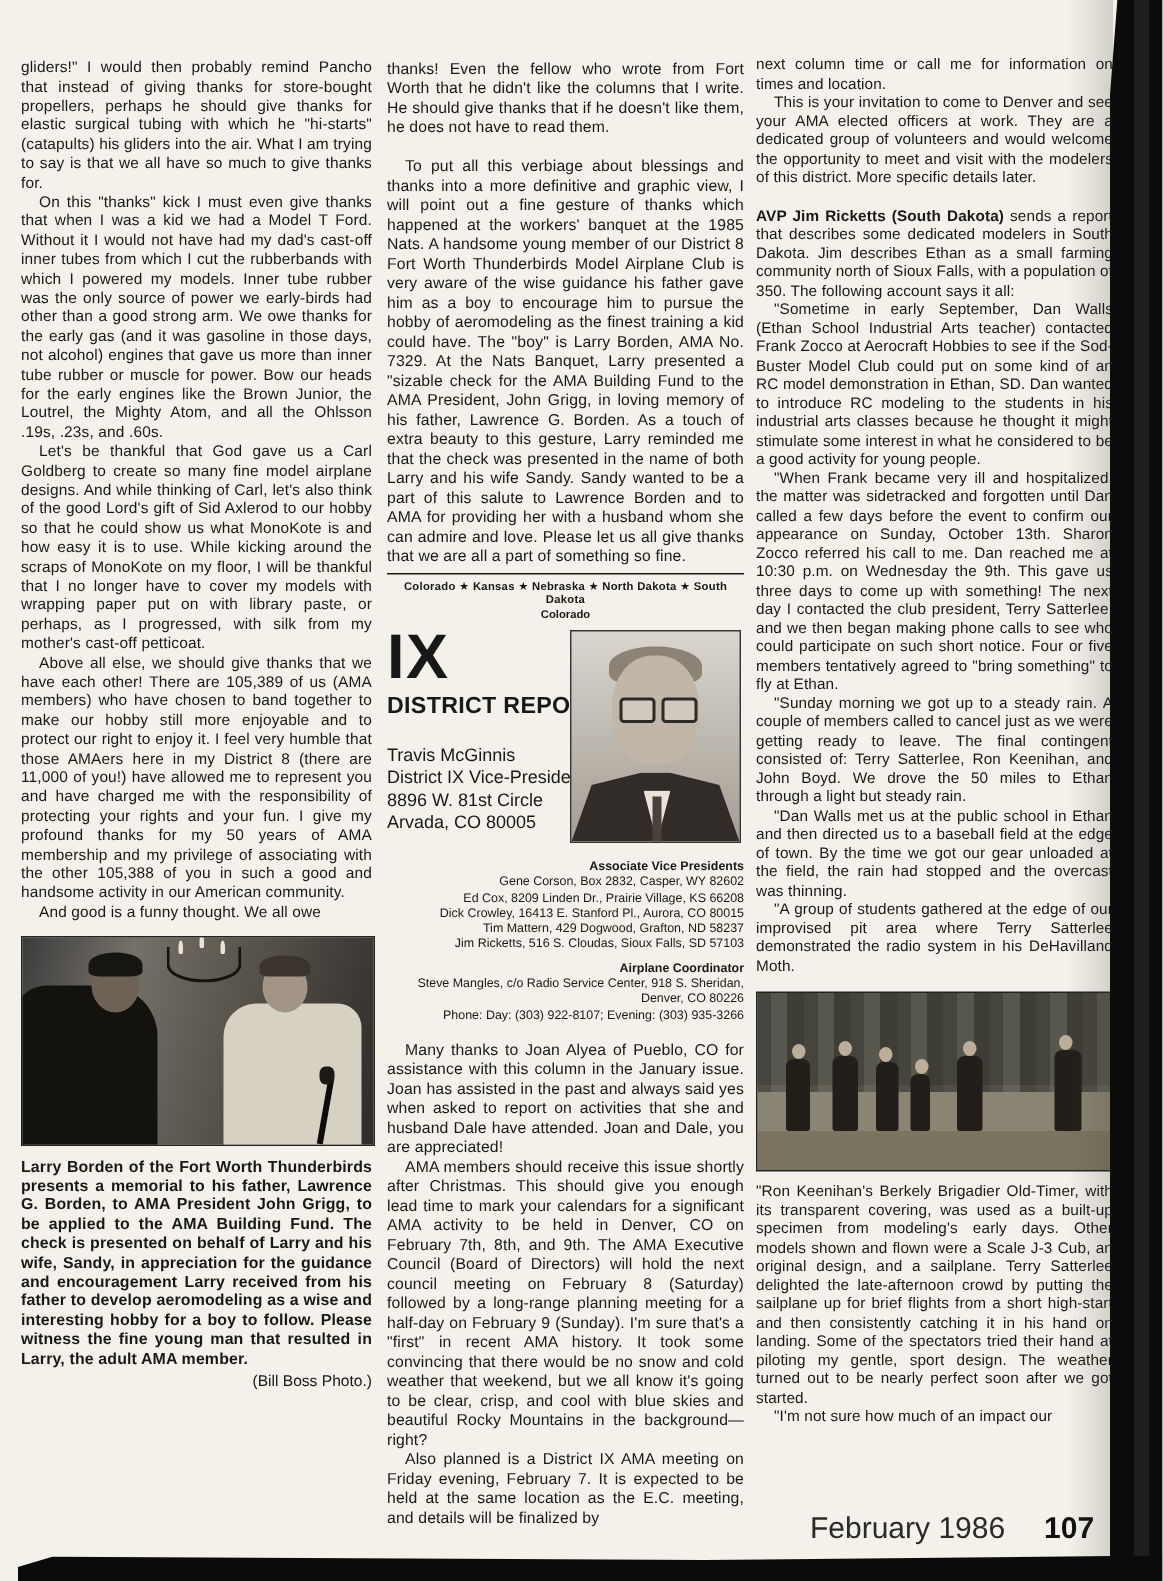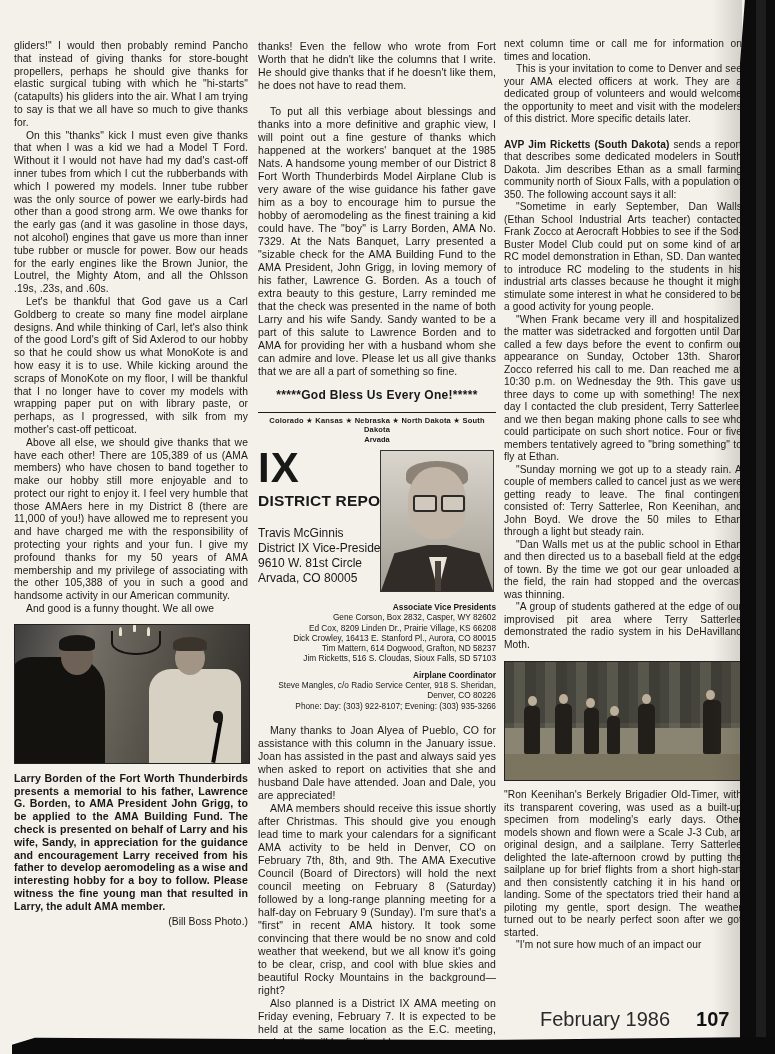--- a/index.html
+++ b/index.html
@@ -135,54 +135,53 @@
       <div class="mic-head"></div>
     </div>
 
     <p class="caption">Larry Borden of the Fort Worth Thunderbirds presents a memorial to his father, Lawrence G. Borden, to AMA President John Grigg, to be applied to the AMA Building Fund. The check is presented on behalf of Larry and his wife, Sandy, in appreciation for the guidance and encouragement Larry received from his father to develop aeromodeling as a wise and interesting hobby for a boy to follow. Please witness the fine young man that resulted in Larry, the adult AMA member.</p>
     <p class="credit">(Bill Boss Photo.)</p>
   </div>
 
   <div class="col col-mid">
     <p class="para flush">thanks! Even the fellow who wrote from Fort Worth that he didn't like the columns that I write. He should give thanks that if he doesn't like them, he does not have to read them.</p>
     <p class="para gap">To put all this verbiage about blessings and thanks into a more definitive and graphic view, I will point out a fine gesture of thanks which happened at the workers' banquet at the 1985 Nats. A handsome young member of our District 8 Fort Worth Thunderbirds Model Airplane Club is very aware of the wise guidance his father gave him as a boy to encourage him to pursue the hobby of aeromodeling as the finest training a kid could have. The "boy" is Larry Borden, AMA No. 7329. At the Nats Banquet, Larry presented a "sizable check for the AMA Building Fund to the AMA President, John Grigg, in loving memory of his father, Lawrence G. Borden. As a touch of extra beauty to this gesture, Larry reminded me that the check was presented in the name of both Larry and his wife Sandy. Sandy wanted to be a part of this salute to Lawrence Borden and to AMA for providing her with a husband whom she can admire and love. Please let us all give thanks that we are all a part of something so fine.</p>
-    <p class="blessing">*****God Bless Us Every One!*****</p>
 
     <div class="district-report">
       <div class="dr-rule"></div>
       <div class="dr-states">Colorado ★ Kansas ★ Nebraska ★ North Dakota ★ South Dakota</div>
-      <div class="dr-states2">Arvada</div>
+      <div class="dr-states2">Colorado</div>
       <div class="dr-row">
         <div class="dr-left">
           <div class="dr-number">IX</div>
           <div class="dr-heading">DISTRICT REPORT</div>
           <div class="dr-officer">
             <div>Travis McGinnis</div>
             <div>District IX Vice-President</div>
-            <div>9610 W. 81st Circle</div>
+            <div>8896 W. 81st Circle</div>
             <div>Arvada, CO 80005</div>
           </div>
         </div>
         <div class="photo portrait">
           <div class="p-hair"></div>
           <div class="p-head"></div>
           <div class="p-glass g1"></div>
           <div class="p-glass g2"></div>
           <div class="p-suit"></div>
           <div class="p-shirt"></div>
           <div class="p-tie"></div>
         </div>
       </div>
 
       <div class="dr-avp">
         <div class="avp-head">Associate Vice Presidents</div>
         <div>Gene Corson, Box 2832, Casper, WY 82602</div>
         <div>Ed Cox, 8209 Linden Dr., Prairie Village, KS 66208</div>
         <div>Dick Crowley, 16413 E. Stanford Pl., Aurora, CO 80015</div>
-        <div>Tim Mattern, 614 Dogwood, Grafton, ND 58237</div>
+        <div>Tim Mattern, 429 Dogwood, Grafton, ND 58237</div>
         <div>Jim Ricketts, 516 S. Cloudas, Sioux Falls, SD 57103</div>
         <div class="freq-head">Airplane Coordinator</div>
         <div>Steve Mangles, c/o Radio Service Center, 918 S. Sheridan,</div>
         <div class="freq-indent">Denver, CO 80226</div>
         <div>Phone: Day: (303) 922-8107; Evening: (303) 935-3266</div>
       </div>
     </div>
 
     <p class="para gap">Many thanks to Joan Alyea of Pueblo, CO for assistance with this column in the January issue. Joan has assisted in the past and always said yes when asked to report on activities that she and husband Dale have attended. Joan and Dale, you are appreciated!</p>
     <p class="para">AMA members should receive this issue shortly after Christmas. This should give you enough lead time to mark your calendars for a significant AMA activity to be held in Denver, CO on February 7th, 8th, and 9th. The AMA Executive Council (Board of Directors) will hold the next council meeting on February 8 (Saturday) followed by a long-range planning meeting for a half-day on February 9 (Sunday). I'm sure that's a "first" in recent AMA history. It took some convincing that there would be no snow and cold weather that weekend, but we all know it's going to be clear, crisp, and cool with blue skies and beautiful Rocky Mountains in the background—right?</p>

